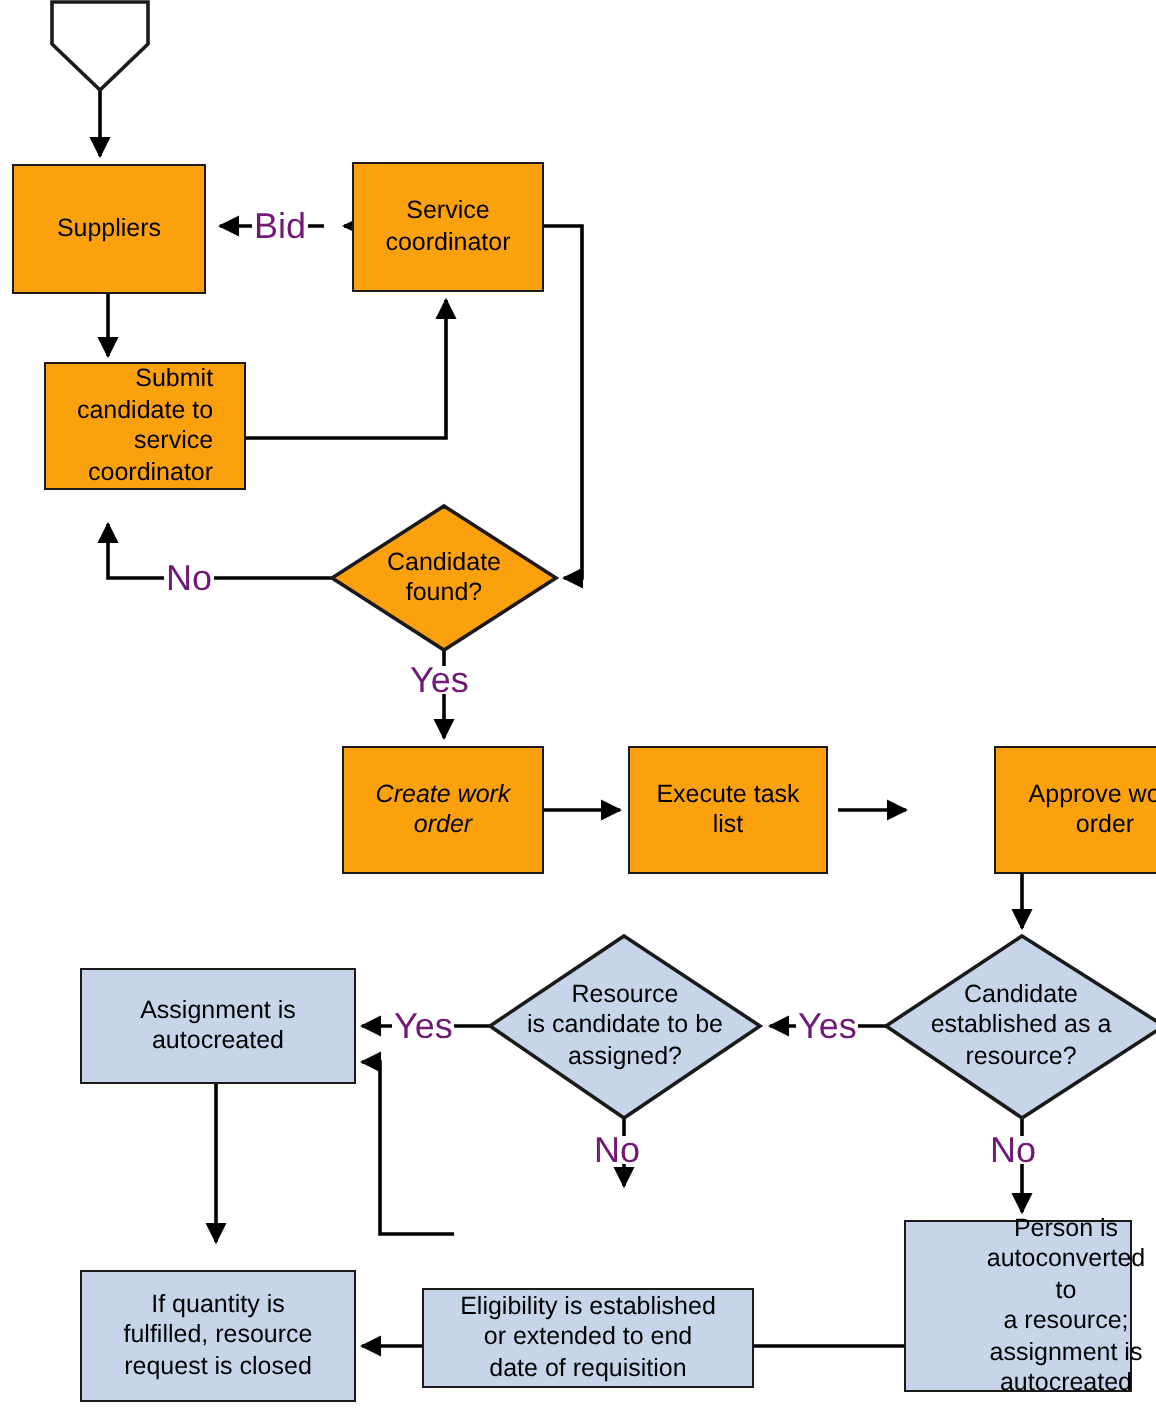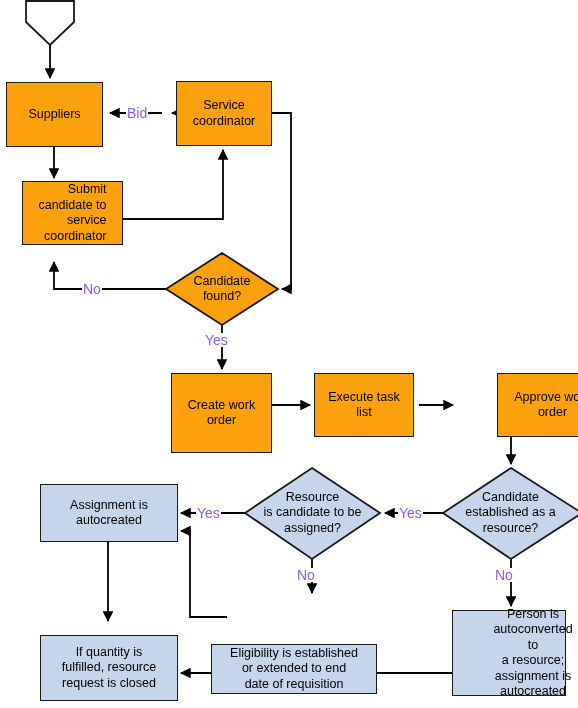--- a/index.html
+++ b/index.html
@@ -48,22 +48,22 @@
     padding: 0 4px;
   }
   
   .node.decision {
     background: transparent;
     border: none;
   }
   .edge-label {
     position: absolute;
     background: #ffffff;
-    color: #8b5cf6;
-    font-size: 14px;
+    color: #701a75;
+    font-size: 18px;
     line-height: 14px;
     padding: 0 1px;
     z-index: 4;
     white-space: nowrap;
   }
 </style>
 </head>
 <body>
 
 <div id="canvas">
@@ -142,21 +142,21 @@
     </span>
   </div>
 
   <div class="node decision" style="left:166px; top:253px; width:112px; height:72px;">
     <span class="label">
       <span>Candidate</span><br>
       <span>found?</span>
     </span>
   </div>
 
-  <div class="node process orange" style="left:171px; top:373px; width:101px; height:80px;">
+  <div class="node process orange" style="left:171px; top:373px; width:101px; height:64px;font-style:italic;">
     <span class="label">
       <span>Create work</span><br>
       <span>order</span>
     </span>
   </div>
 
   <div class="node process orange" style="left:314px; top:373px; width:100px; height:64px;">
     <span class="label">
       <span>Execute task</span><br>
       <span>list</span>

